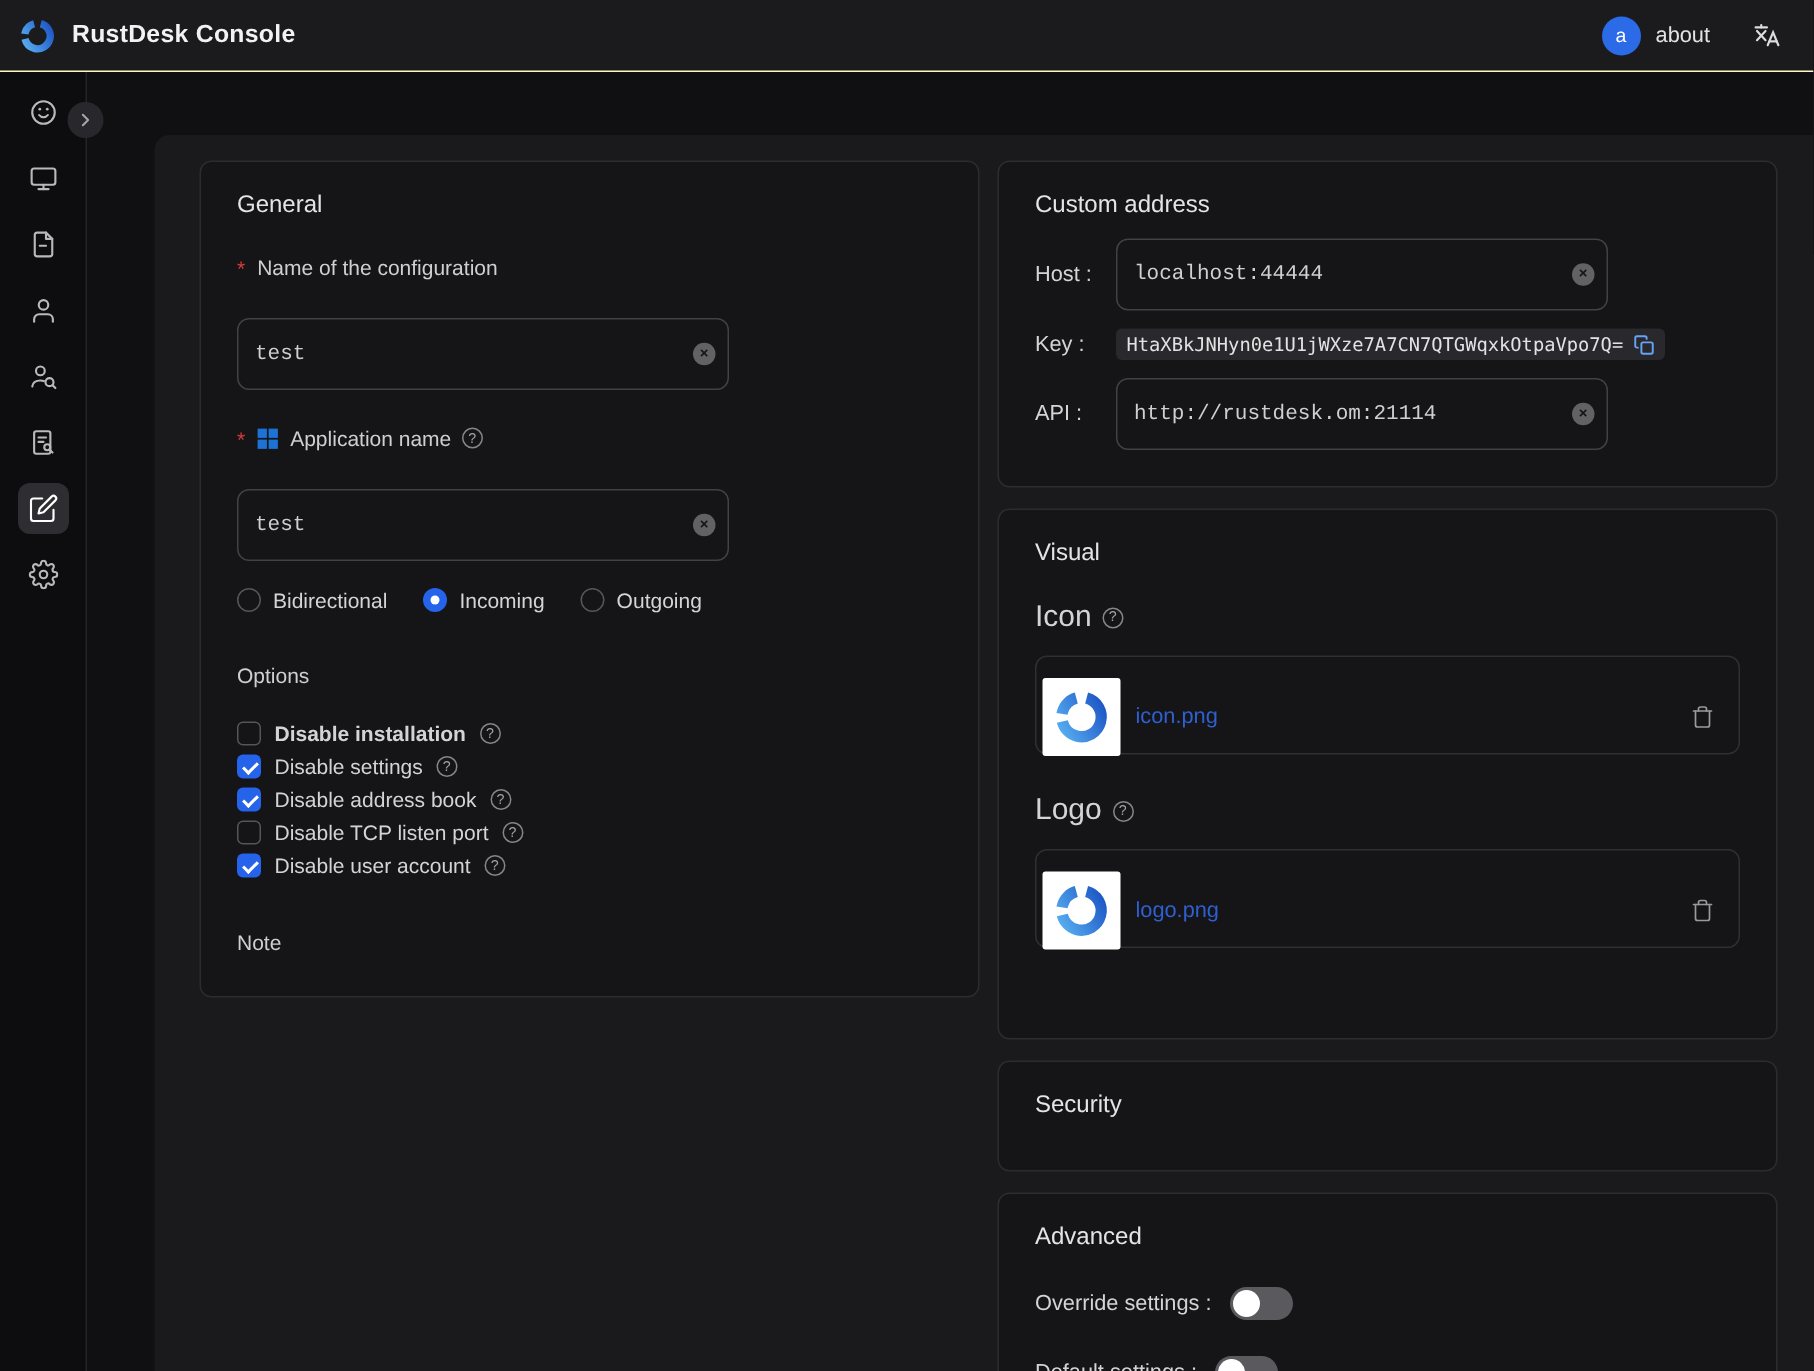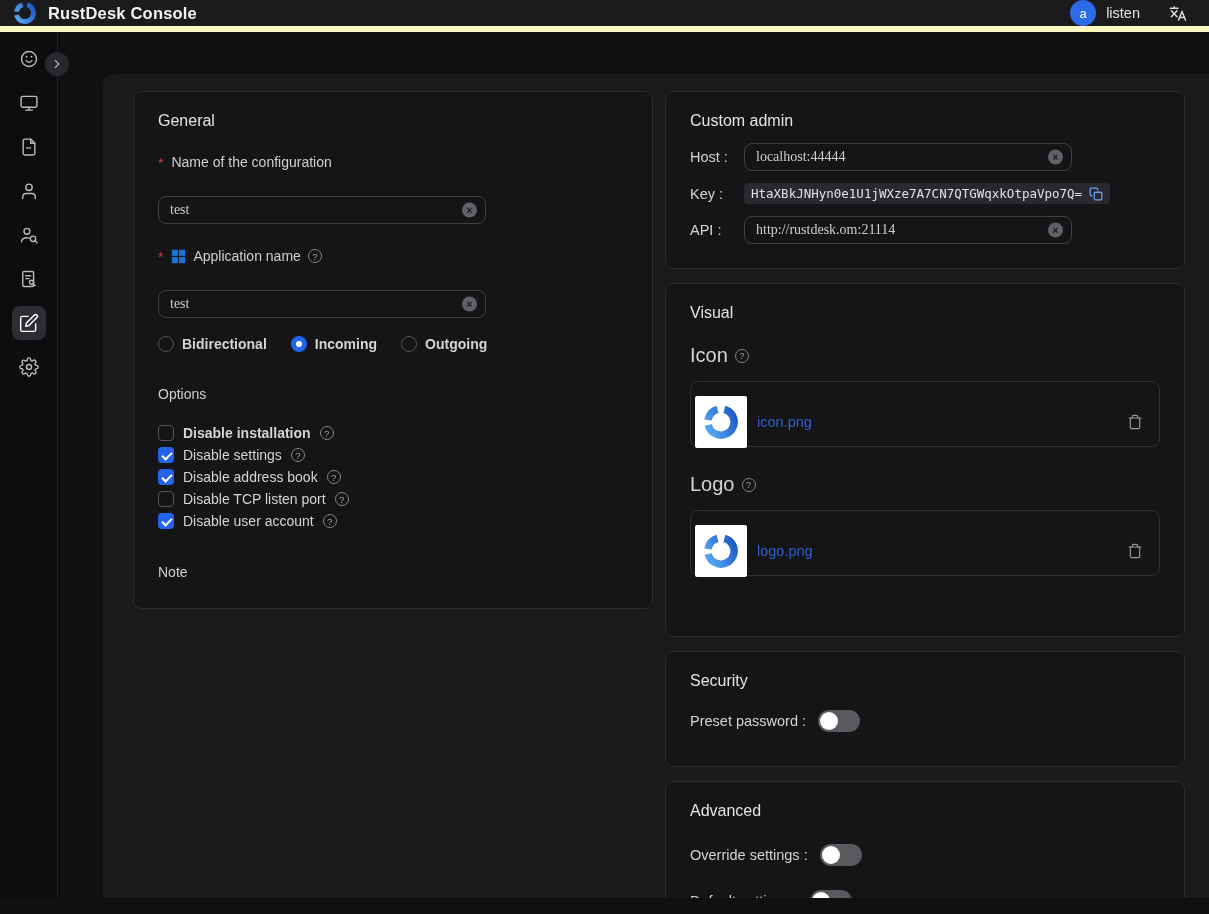--- a/index.html
+++ b/index.html
@@ -5,21 +5,21 @@
   * { box-sizing: border-box; }
   html,body { margin:0; padding:0; }
   body {
     width:1209px; height:914px; overflow:hidden;
     background:#101012; color:#d4d4d6;
     font-family:"Liberation Sans", sans-serif;
     font-size:14px;
   }
   
   .topbar {
-    height:32px; background:#1b1b1d; border-bottom:6px solid #fef9c3;
+    height:48px; background:#1b1b1d; border-bottom:1px solid #fef9c3;
     display:flex; align-items:center; padding:0 22px 0 12px;
   }
   .brand-logo { width:26px; height:26px; display:flex; }
   .app-title { color:#f2f2f4; font-size:16.5px; font-weight:700; margin-left:10px; letter-spacing:.2px; }
   .topbar-right { margin-left:auto; display:flex; align-items:center; gap:28px; }
   .user { display:flex; align-items:center; gap:10px; cursor:pointer; }
   .avatar { width:26px; height:26px; border-radius:50%; background:#2b6be8; color:#fff;
     display:flex; align-items:center; justify-content:center; font-size:13px; }
   .username { color:#e3e3e5; font-size:14.5px; }
   .translate-btn { color:#dcdcde; display:flex; cursor:pointer; }
@@ -51,29 +51,29 @@
   .card-title { color:#e4e4e6; font-size:16px; font-weight:500; }
 
   
   .field-label { margin-top:24px; color:#cfcfd2; display:flex; align-items:center; gap:7px; }
   .required::before { content:"*"; color:#d93a3a; margin-right:1px; position:relative; top:1px; }
   .help-icon { width:14px; height:14px; border-radius:50%; border:1px solid #85858a; color:#a3a3a7;
     display:inline-flex; align-items:center; justify-content:center; font-size:9.5px; flex-shrink:0; cursor:pointer; }
   .help-icon::after { content:"?"; }
 
   .input-wrap { position:relative; width:328px; margin-top:26px; }
-  .text-input { width:100%; height:28px; background:transparent; border:1px solid #414146;
+  .text-input { width:100%; height:48px; background:transparent; border:1px solid #414146;
     border-radius:8px; color:#cfcfd2; font-size:14px; padding:0 30px 0 11px; outline:none;
-    font-family:Liberation Serif, serif; }
+    font-family:Liberation Mono, monospace; }
   .clear-btn { position:absolute; right:9px; top:50%; transform:translateY(-50%); width:15px; height:15px;
     border-radius:50%; background:#626266; color:#151517; display:flex; align-items:center;
     justify-content:center; font-size:10px; line-height:1; cursor:pointer; }
   .clear-btn::after { content:"\00d7"; font-weight:700; }
 
-  .radio-row { display:flex; gap:24px; margin-top:18px;font-weight:bold; }
+  .radio-row { display:flex; gap:24px; margin-top:18px; }
   .radio { display:flex; align-items:center; gap:8px; color:#d4d4d6; cursor:pointer; }
   .radio-dot { width:16px; height:16px; border-radius:50%; border:1px solid #55555a; flex-shrink:0; }
   .radio-dot.checked { border:none; background:#2563eb; position:relative; }
   .radio-dot.checked::after { content:""; position:absolute; left:5px; top:5px; width:6px; height:6px;
     border-radius:50%; background:#fff; }
 
   .section-label { margin-top:32px; color:#cfcfd2; }
   .check-list { margin-top:20px; display:flex; flex-direction:column; }
   .check-item { display:flex; align-items:center; gap:9px; height:22px; color:#d4d4d6; cursor:pointer; }
   .checkbox { width:16px; height:16px; border-radius:4px; border:1px solid #55555a; flex-shrink:0; }
@@ -138,21 +138,21 @@
 <header class="topbar">
   <span class="brand-logo">
     <svg viewBox="0 0 32 32" width="26" height="26">
       <circle cx="16" cy="16" r="10.5" fill="none" stroke="url(#rdGrad)" stroke-width="6" stroke-dasharray="44 4 12 6" transform="rotate(-75 16 16)"></circle>
     </svg>
   </span>
   <span class="app-title">RustDesk Console</span>
   <div class="topbar-right">
     <div class="user">
       <span class="avatar">a</span>
-      <span class="username">listen</span>
+      <span class="username">about</span>
     </div>
     <span class="translate-btn">
       <svg viewBox="0 0 20 20" width="19" height="19" fill="none" stroke="currentColor" stroke-width="1.5" stroke-linecap="round">
         <path d="M2.5 4.5h8"></path>
           <path d="M6.5 2.8v1.7"></path>
         <path d="M3.5 7 9.5 13.5"></path>
           <path d="M9.5 7 3.5 13.5"></path>
         <path d="M11 17 14.8 8l3.7 9"></path>
           <path d="M12.3 14.3h5"></path>
       </svg>
@@ -298,21 +298,21 @@
             <span class="help-icon"></span>
           </label>
         </div>
 
         <div class="section-label">Note</div>
       </section>
     </div>
 
     <div class="col">
       <section class="card" style="padding-bottom:24px">
-        <div class="card-title">Custom admin</div>
+        <div class="card-title">Custom address</div>
         <div class="cs-row">
           <span class="cs-label">Host :</span>
           <div class="input-wrap cs-input-wrap">
             <input class="text-input" type="text" value="localhost:44444" style="">
             <span class="clear-btn"></span>
           </div>
         </div>
         <div class="cs-row" style="margin-top:12px">
           <span class="cs-label">Key :</span>
           <div class="key-chip">
@@ -370,24 +370,20 @@
               <polyline points="3 6 5 6 21 6"></polyline>
               <path d="M19 6v14a2 2 0 0 1-2 2H7a2 2 0 0 1-2-2V6m3 0V4a2 2 0 0 1 2-2h4a2 2 0 0 1 2 2v2"></path>
             </svg>
           </span>
         </div>
         <div class="visual-pad"></div>
       </section>
 
       <section class="card security">
         <div class="card-title">Security</div>
-        <div class="toggle-row">
-          <span>Preset password :</span>
-          <span class="toggle"></span>
-        </div>
       </section>
 
       <section class="card advanced">
         <div class="card-title">Advanced</div>
         <div class="toggle-row" style="margin-top:24px">
           <span>Override settings :</span>
           <span class="toggle"></span>
         </div>
         <div class="toggle-row" style="margin-top:24px">
           <span>Default settings :</span>

